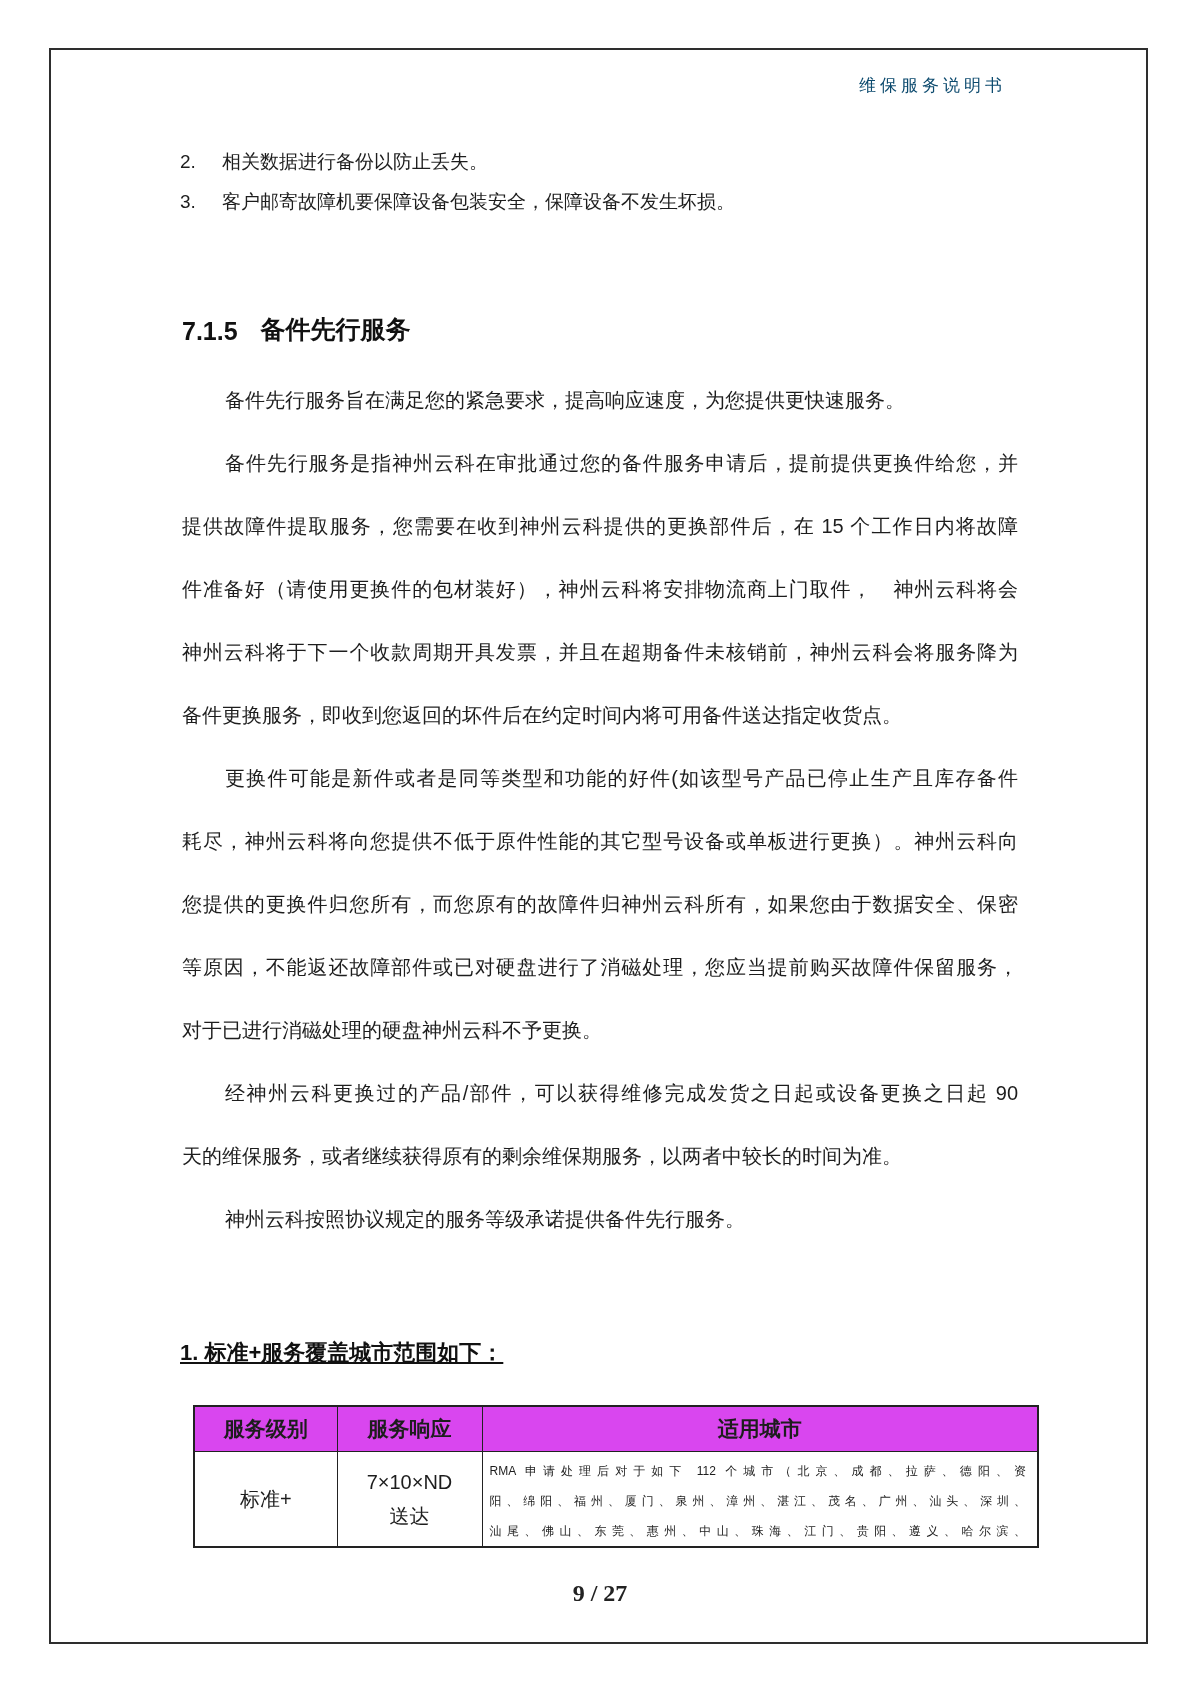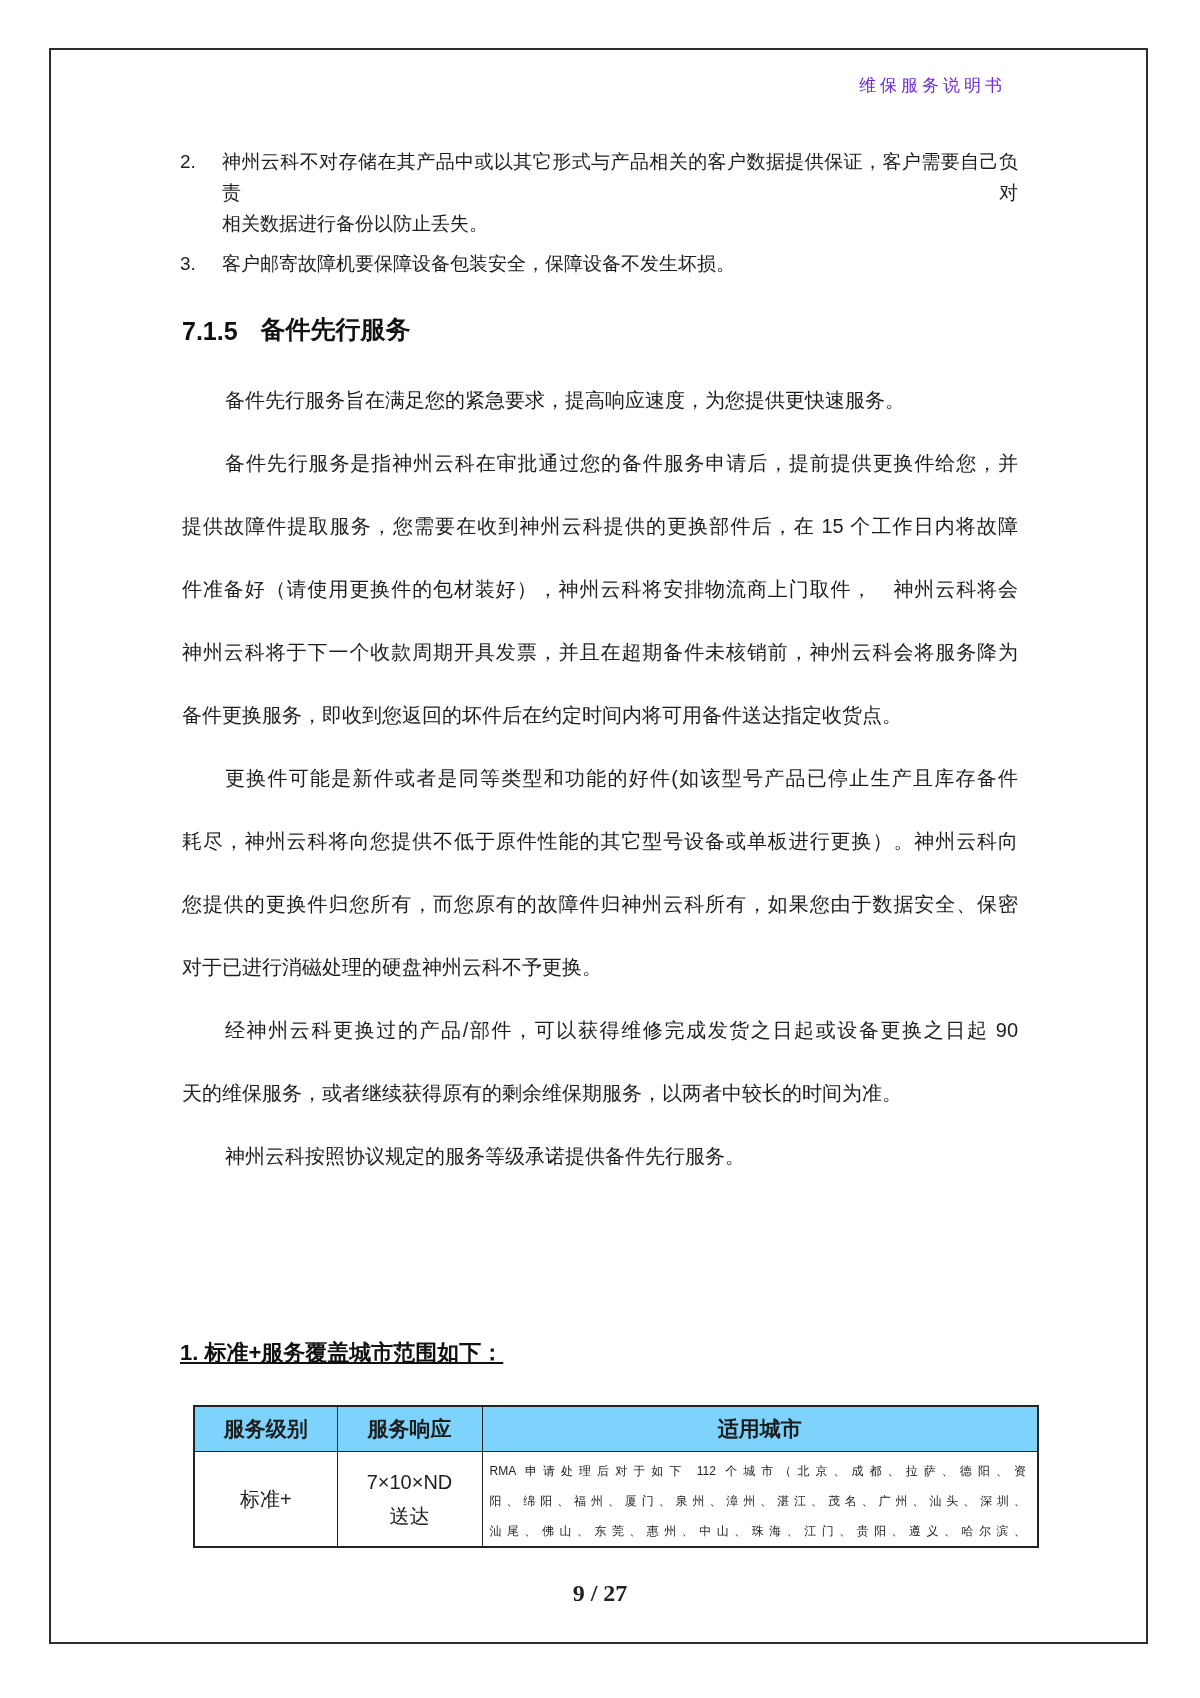--- a/index.html
+++ b/index.html
@@ -8,21 +8,21 @@
     font-family:"Liberation Sans","DejaVu Sans",sans-serif;color:#1d1d1d;
     overflow:hidden;
   }
   .page-border{
     position:absolute;left:49px;top:48px;width:1099px;height:1596px;
     border:2px solid #2e2e2e;background:#ffffff;box-sizing:border-box;
   }
   .doc-header{
     position:absolute;top:74px;right:194px;
     font-family:"Liberation Serif","DejaVu Serif",serif;
-    font-size:17px;letter-spacing:4px;color:#6d28d9;white-space:nowrap;
+    font-size:17px;letter-spacing:4px;color:#0c4a6e;white-space:nowrap;
   }
   
   .num-list{position:absolute;left:180px;top:146px;width:838px;}
   .list-item{display:flex;font-size:19px;line-height:31px;}
   .list-item + .list-item{margin-top:9px;}
   .li-num{width:42px;flex:0 0 42px;}
   .li-lines{flex:1;min-width:0;}
   
   .sec-heading{
     position:absolute;left:182px;top:308px;height:38px;
@@ -45,21 +45,21 @@
   
   .svc-table{
     position:absolute;left:193px;top:1405px;width:844px;
     border-collapse:collapse;table-layout:fixed;background:#fff;
     border:2px solid #222;
   }
   .svc-table th,.svc-table td{
     border:1.5px solid #222;box-sizing:border-box;overflow:hidden;
   }
   .svc-table th{
-    height:45px;background:#7dd3fc;font-size:21px;font-weight:bold;
+    height:45px;background:#d946ef;font-size:21px;font-weight:bold;
     text-align:center;vertical-align:middle;padding:8px;
   }
   .svc-table td{height:92px;}
   .cell-center{
     text-align:center;vertical-align:middle;font-size:20px;line-height:34px;padding:0;
   }
   .cell-cities{
     vertical-align:top;font-size:12px;line-height:30px;padding:4px 11px 0 7px;
   }
   
@@ -73,21 +73,20 @@
 <body>
 
 <div class="page-border"></div>
 
 <div class="doc-header">维保服务说明书</div>
 
 <div class="num-list">
   <div class="list-item">
     <div class="li-num">2.</div>
     <div class="li-lines">
-      <div class="jl fill">神州云科不对存储在其产品中或以其它形式与产品相关的客户数据提供保证，客户需要自己负责对</div>
       <div class="jl">相关数据进行备份以防止丢失。</div>
     </div>
   </div>
   <div class="list-item">
     <div class="li-num">3.</div>
     <div class="li-lines">
       <div class="jl">客户邮寄故障机要保障设备包装安全，保障设备不发生坏损。</div>
     </div>
   </div>
 </div>
@@ -102,20 +101,21 @@
 
   <div class="pline ind fill">备件先行服务是指神州云科在审批通过您的备件服务申请后，提前提供更换件给您，并</div>
   <div class="pline fill">提供故障件提取服务，您需要在收到神州云科提供的更换部件后，在 15 个工作日内将故障</div>
   <div class="pline fill">件准备好（请使用更换件的包材装好），神州云科将安排物流商上门取件，　神州云科将会</div>
   <div class="pline fill">神州云科将于下一个收款周期开具发票，并且在超期备件未核销前，神州云科会将服务降为</div>
   <div class="pline">备件更换服务，即收到您返回的坏件后在约定时间内将可用备件送达指定收货点。</div>
 
   <div class="pline ind fill">更换件可能是新件或者是同等类型和功能的好件(如该型号产品已停止生产且库存备件</div>
   <div class="pline fill">耗尽，神州云科将向您提供不低于原件性能的其它型号设备或单板进行更换）。神州云科向</div>
   <div class="pline fill">您提供的更换件归您所有，而您原有的故障件归神州云科所有，如果您由于数据安全、保密</div>
+  <div class="pline fill">等原因，不能返还故障部件或已对硬盘进行了消磁处理，您应当提前购买故障件保留服务，</div>
   <div class="pline">对于已进行消磁处理的硬盘神州云科不予更换。</div>
 
   <div class="pline ind fill">经神州云科更换过的产品/部件，可以获得维修完成发货之日起或设备更换之日起 90</div>
   <div class="pline">天的维保服务，或者继续获得原有的剩余维保期服务，以两者中较长的时间为准。</div>
 
   <div class="pline ind">神州云科按照协议规定的服务等级承诺提供备件先行服务。</div>
 </div>
 
 <div class="sub-heading">1. 标准+服务覆盖城市范围如下：</div>
 

